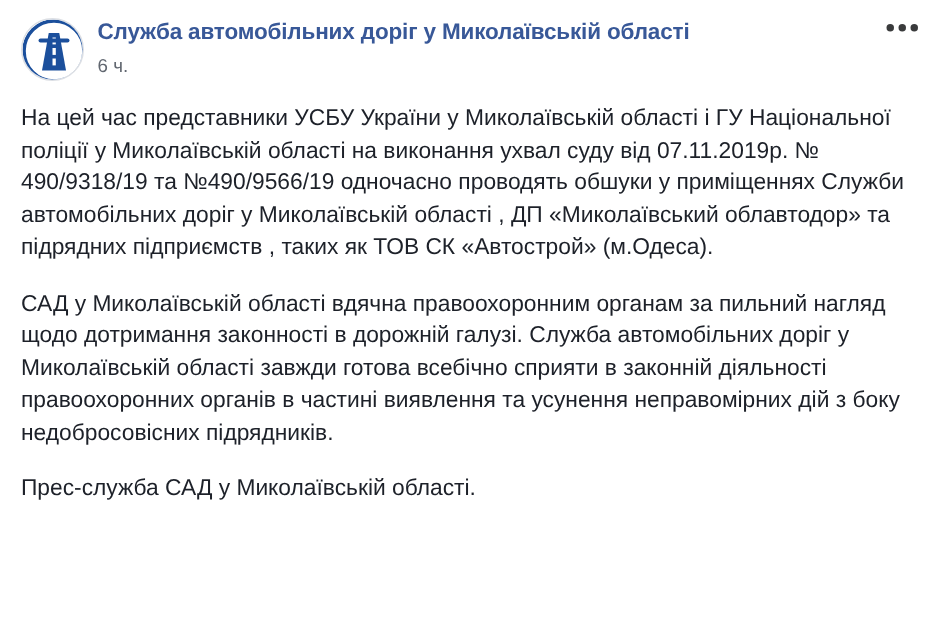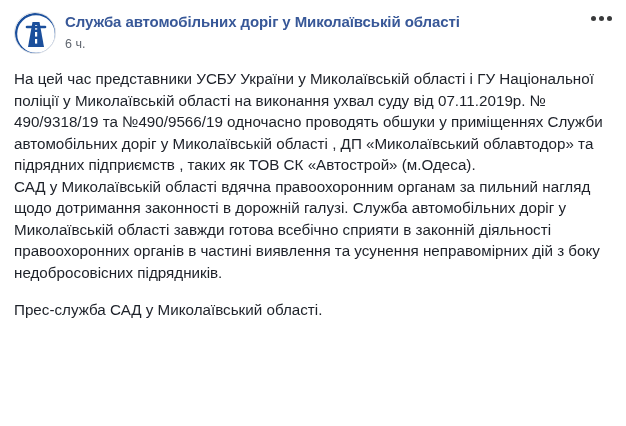--- a/index.html
+++ b/index.html
@@ -86,21 +86,21 @@
     color: #1d2129;
   }
   .para {
     margin: 0 0 16px 0;
     white-space: pre-wrap;
   }
   .para:last-child {
     margin-bottom: 0;
   }
   .para-tight {
-    margin-bottom: 0;
+    margin-bottom: 16px;
   }
 </style>
 </head>
 <body>
 
 <div class="post">
 
   <div class="post-header">
 
     <div class="avatar">
@@ -126,16 +126,16 @@
       <span class="dot"></span>
       <span class="dot"></span>
       <span class="dot"></span>
     </div>
 
   </div>
 
   <div class="post-body">
     <p class="para para-tight">На цей час представники УСБУ України у Миколаївській області і ГУ Національної поліції у Миколаївській області на виконання ухвал суду від 07.11.2019р. № 490/9318/19 та №490/9566/19 одночасно проводять обшуки у приміщеннях Служби автомобільних доріг у Миколаївській області , ДП «Миколаївський облавтодор» та підрядних підприємств , таких як ТОВ СК «Автострой» (м.Одеса).</p>
     <p class="para">САД у Миколаївській області вдячна правоохоронним органам за пильний нагляд щодо дотримання законності в дорожній галузі. Служба автомобільних доріг у Миколаївській області завжди готова всебічно сприяти в законній діяльності правоохоронних органів в частині виявлення та усунення неправомірних дій з боку недобросовісних підрядників.</p>
-    <p class="para">Прес-служба САД у Миколаївський області.</p>
+    <p class="para">Прес-служба САД у Миколаївській області.</p>
   </div>
 
 </div>
 
 </body></html>

